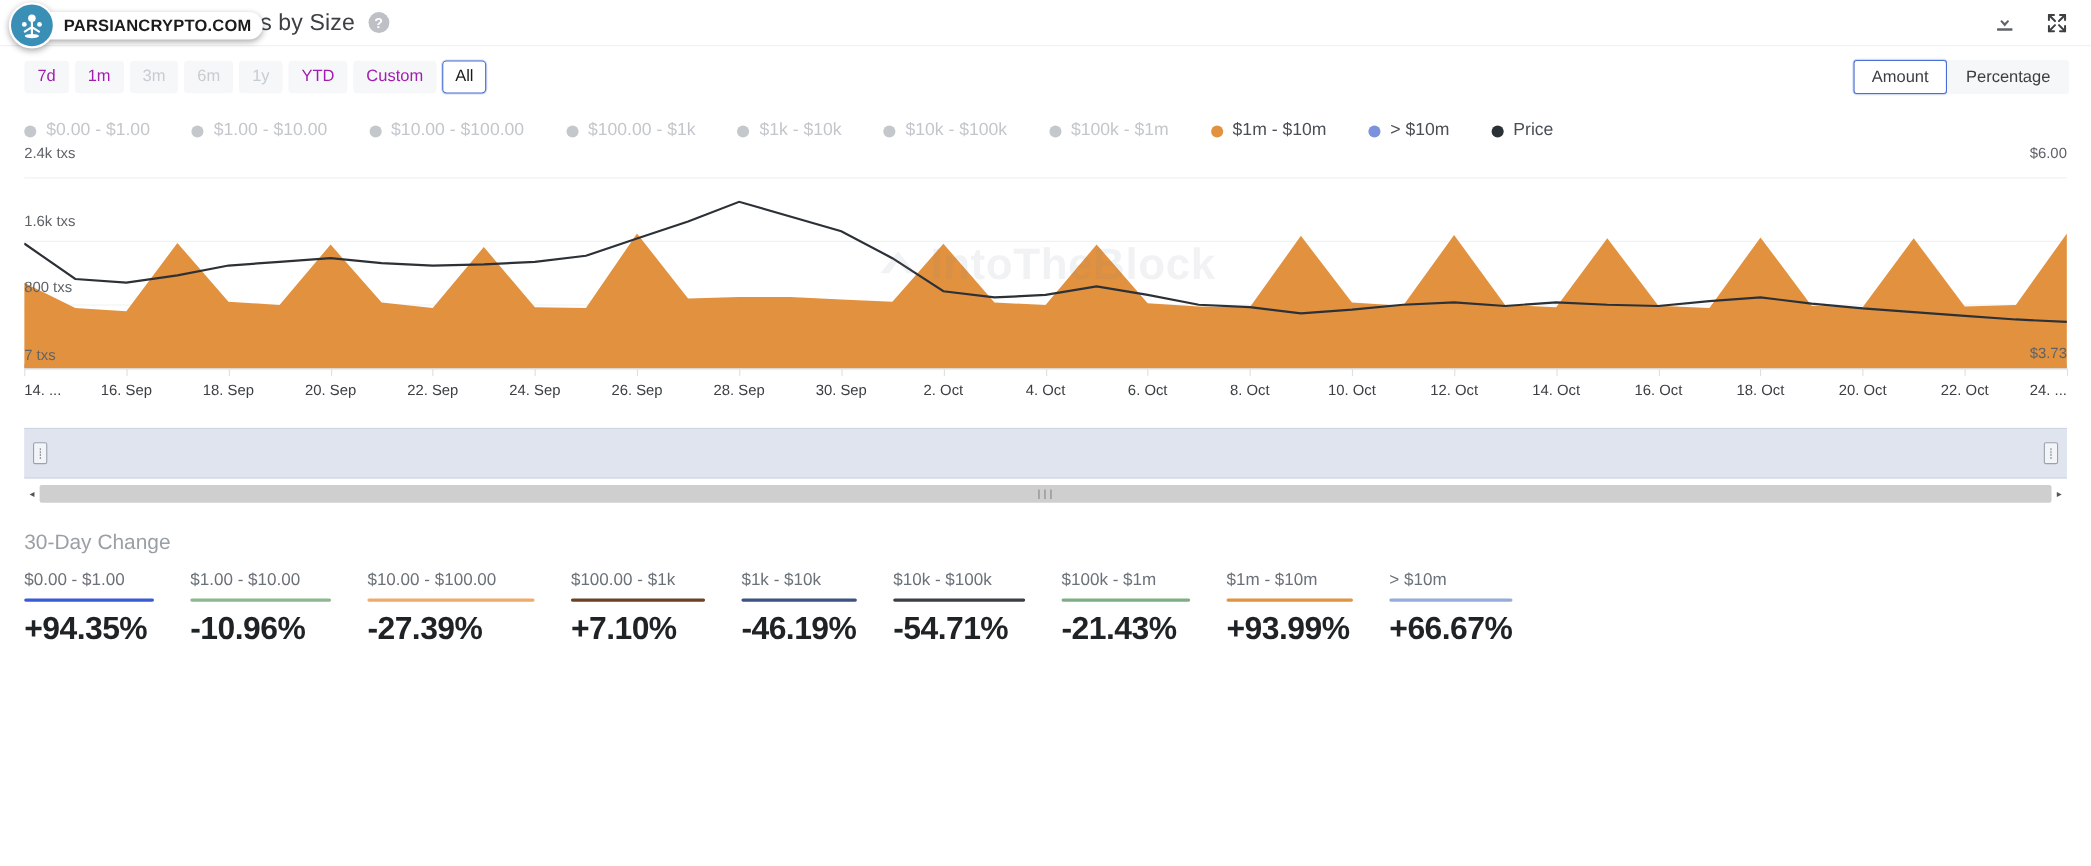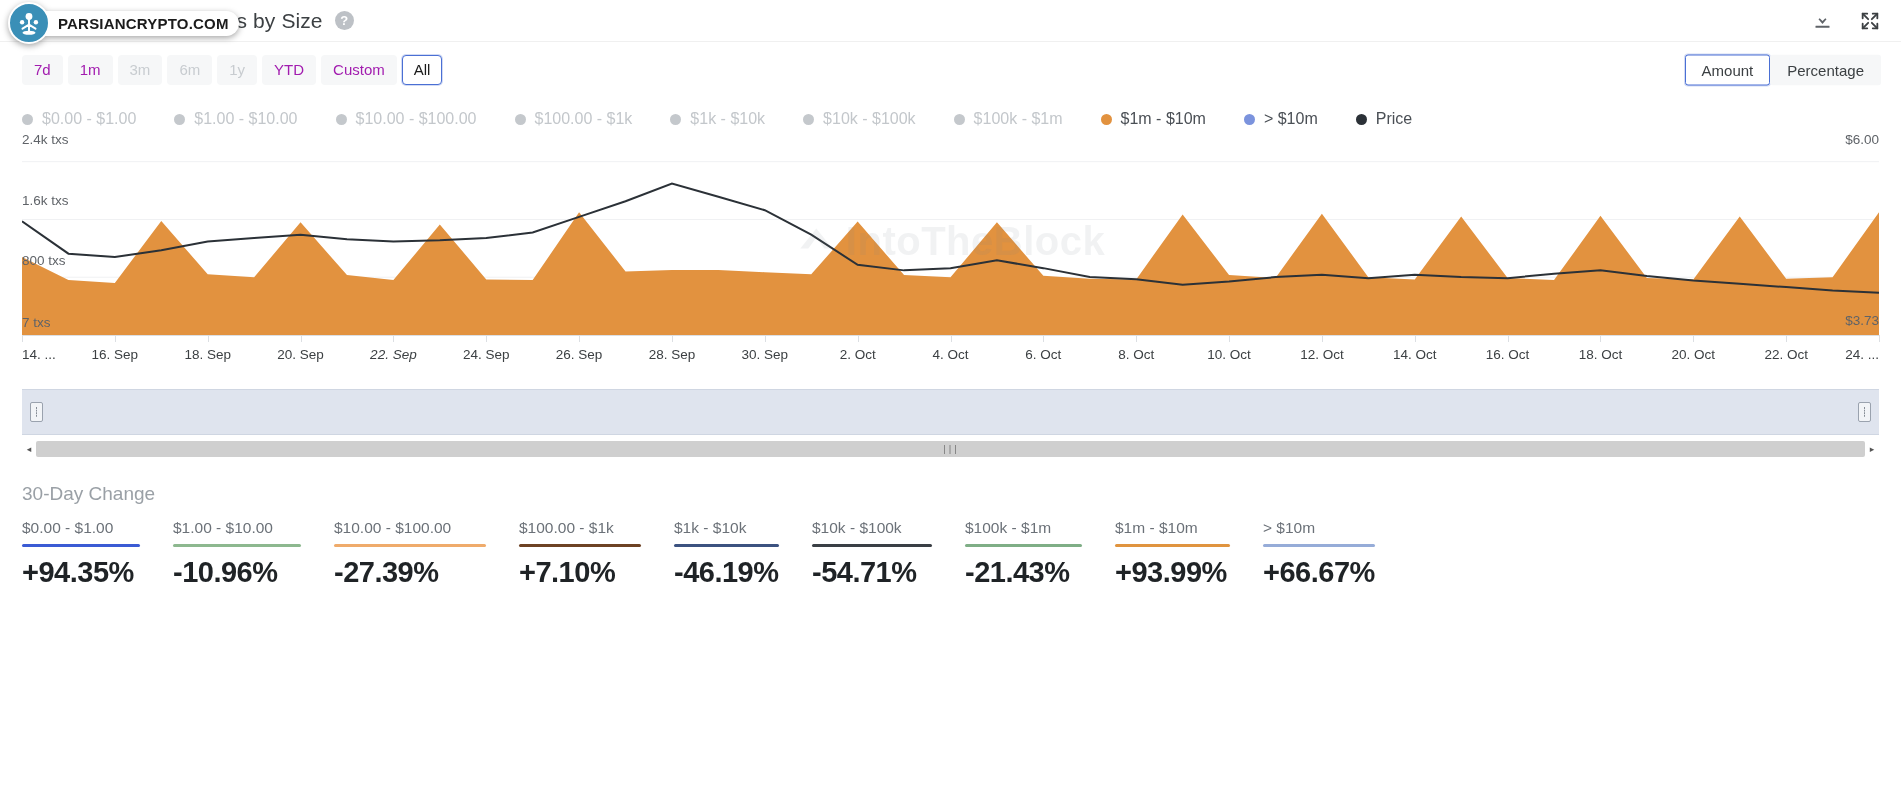--- a/index.html
+++ b/index.html
@@ -319,21 +319,21 @@
   <div class="xaxis-line"></div>
 <div class="xtick" style="left: 0%;"></div>
     <div class="xlab" style="left: 0%; transform: translateX(0px);">14. ...</div>
     <div class="xtick" style="left: 5%;"></div>
     <div class="xlab" style="left: 5%;">16. Sep</div>
     <div class="xtick" style="left: 10%;"></div>
     <div class="xlab" style="left: 10%;">18. Sep</div>
     <div class="xtick" style="left: 15%;"></div>
     <div class="xlab" style="left: 15%;">20. Sep</div>
     <div class="xtick" style="left: 20%;"></div>
-    <div class="xlab" style="left: 20%; font-style: italic;">22. Sep</div>
+    <div class="xlab" style="left: 20%;">22. Sep</div>
     <div class="xtick" style="left: 25%;"></div>
     <div class="xlab" style="left: 25%;">24. Sep</div>
     <div class="xtick" style="left: 30%;"></div>
     <div class="xlab" style="left: 30%;">26. Sep</div>
     <div class="xtick" style="left: 35%;"></div>
     <div class="xlab" style="left: 35%;">28. Sep</div>
     <div class="xtick" style="left: 40%;"></div>
     <div class="xlab" style="left: 40%;">30. Sep</div>
     <div class="xtick" style="left: 45%;"></div>
     <div class="xlab" style="left: 45%;">2. Oct</div>

